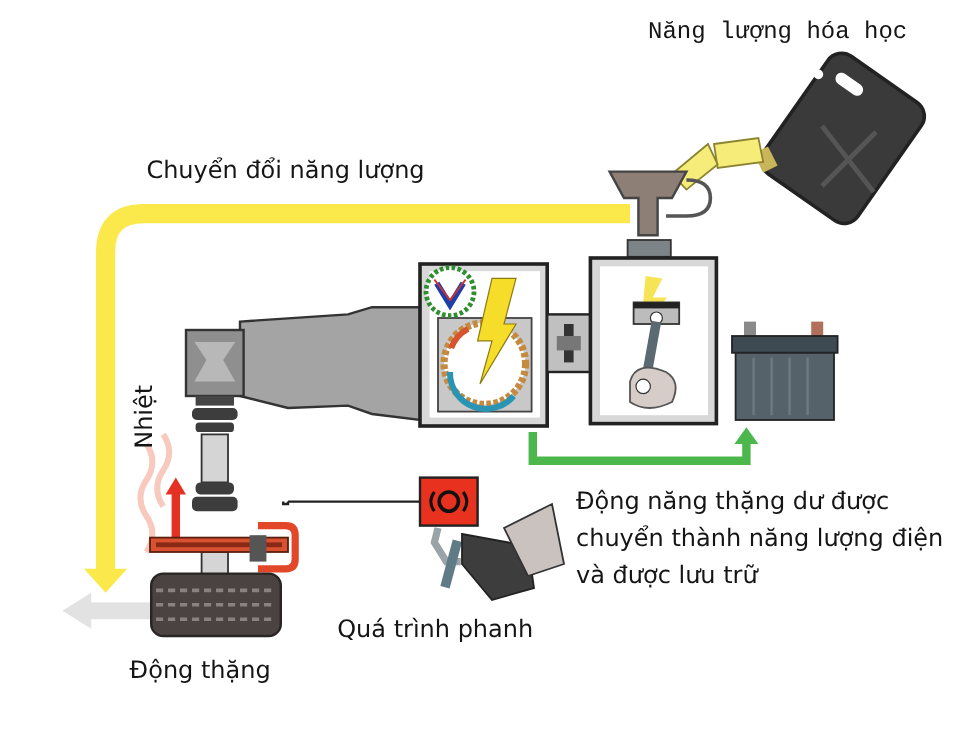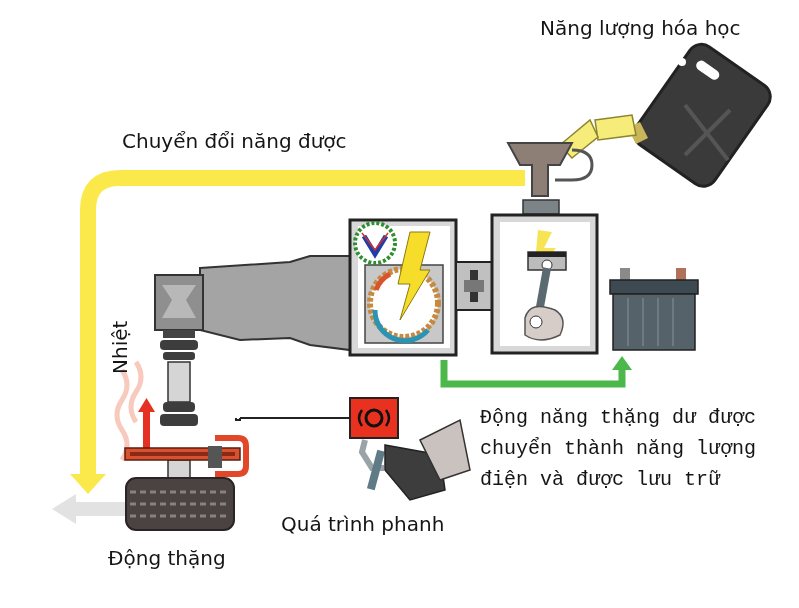--- a/index.html
+++ b/index.html
@@ -1,19 +1,19 @@
 <!DOCTYPE html>
 <html><head>
 <meta charset="utf-8">
 <style>
   html,body{margin:0;padding:0;background:#fff;}
   body{width:799px;height:608px;position:relative;overflow:hidden;font-family:"DejaVu Sans","Liberation Sans",sans-serif;color:#111;}
   svg.stage{position:absolute;left:0;top:0;}
   .lbl{position:absolute;font-size:20px;line-height:26px;white-space:nowrap;color:#151515;}
-  .lbl-multi{white-space:normal;width:310px;line-height:31px;font-family:Liberation Mono, monospace;}
+  .lbl-multi{white-space:normal;width:310px;line-height:31px;}
   .rot{transform:rotate(-90deg);transform-origin:left top;}
 </style>
 </head>
 <body>
 
 <svg class="stage" width="799" height="608" viewBox="0 0 799 608">
 
   <g>
     <path d="M525 178 L120 178 Q88 178 88 210 L88 478" fill="none" stroke="#fbe94c" stroke-width="16"></path>
     <polygon points="70,474 106,474 88,494" fill="#fbe94c"></polygon>
@@ -138,18 +138,18 @@
     <rect x="613" y="294" width="82" height="56" fill="#55626a" stroke="#222" stroke-width="1.5"></rect>
     <g stroke="#6c7a82" stroke-width="2">
       <line x1="628" y1="298" x2="628" y2="346"></line>
         <line x1="643" y1="298" x2="643" y2="346"></line>
       <line x1="658" y1="298" x2="658" y2="346"></line>
         <line x1="673" y1="298" x2="673" y2="346"></line>
     </g>
   </g>
 </svg>
 
-<div class="lbl" style="left:540px;top:15px;">Năng lượng hóa học</div>
-<div class="lbl" style="left:122px;top:128px;">Chuyển đổi năng được</div>
+<div class="lbl" style="left:540px;top:15px;font-family:Liberation Mono, monospace;">Năng lượng hóa học</div>
+<div class="lbl" style="left:122px;top:128px;">Chuyển đổi năng lượng</div>
 <div class="lbl rot" style="left:107px;top:374px;">Nhiệt</div>
 <div class="lbl lbl-multi" style="left:480px;top:402px;">Động năng thặng dư được chuyển thành năng lượng điện và được lưu trữ</div>
 <div class="lbl" style="left:281px;top:511px;">Quá trình phanh</div>
 <div class="lbl" style="left:108px;top:545px;">Động thặng</div>
 
 </body></html>

